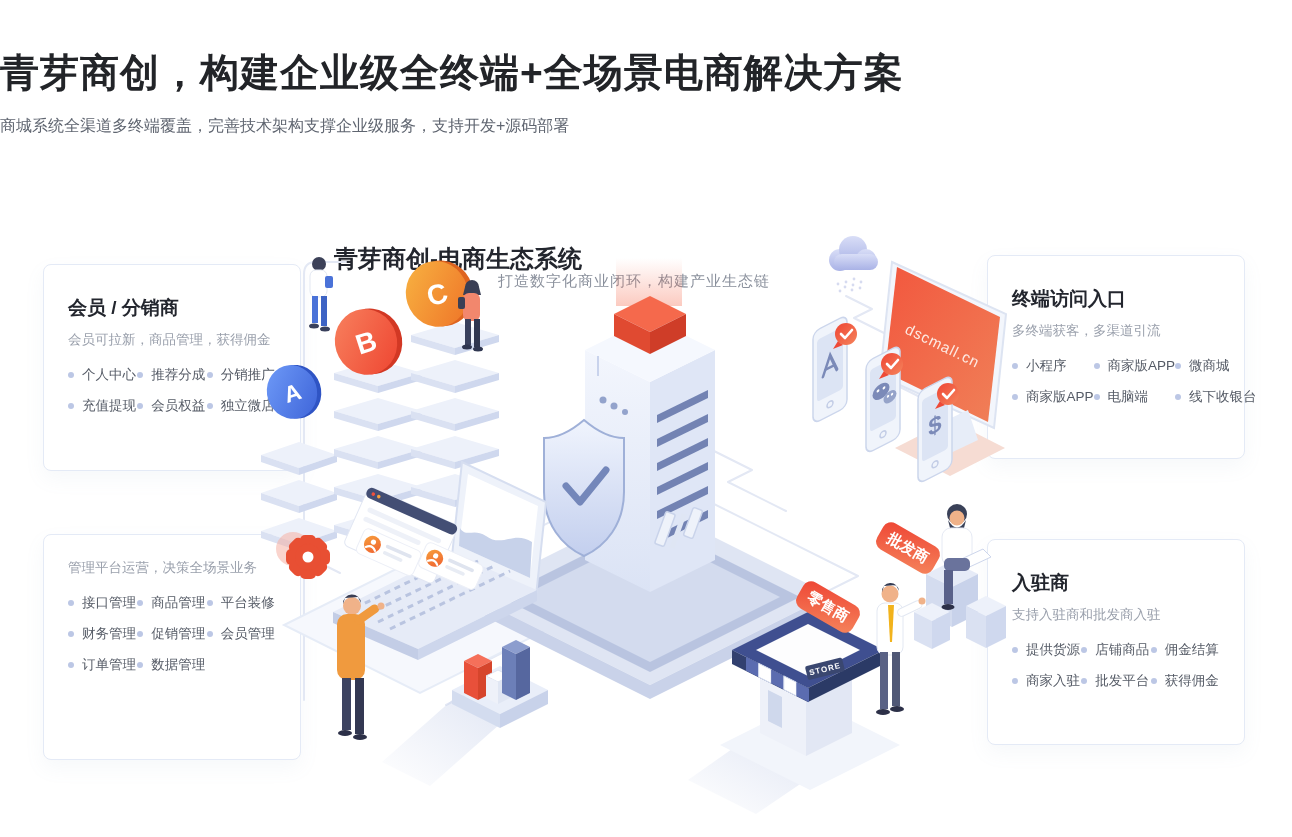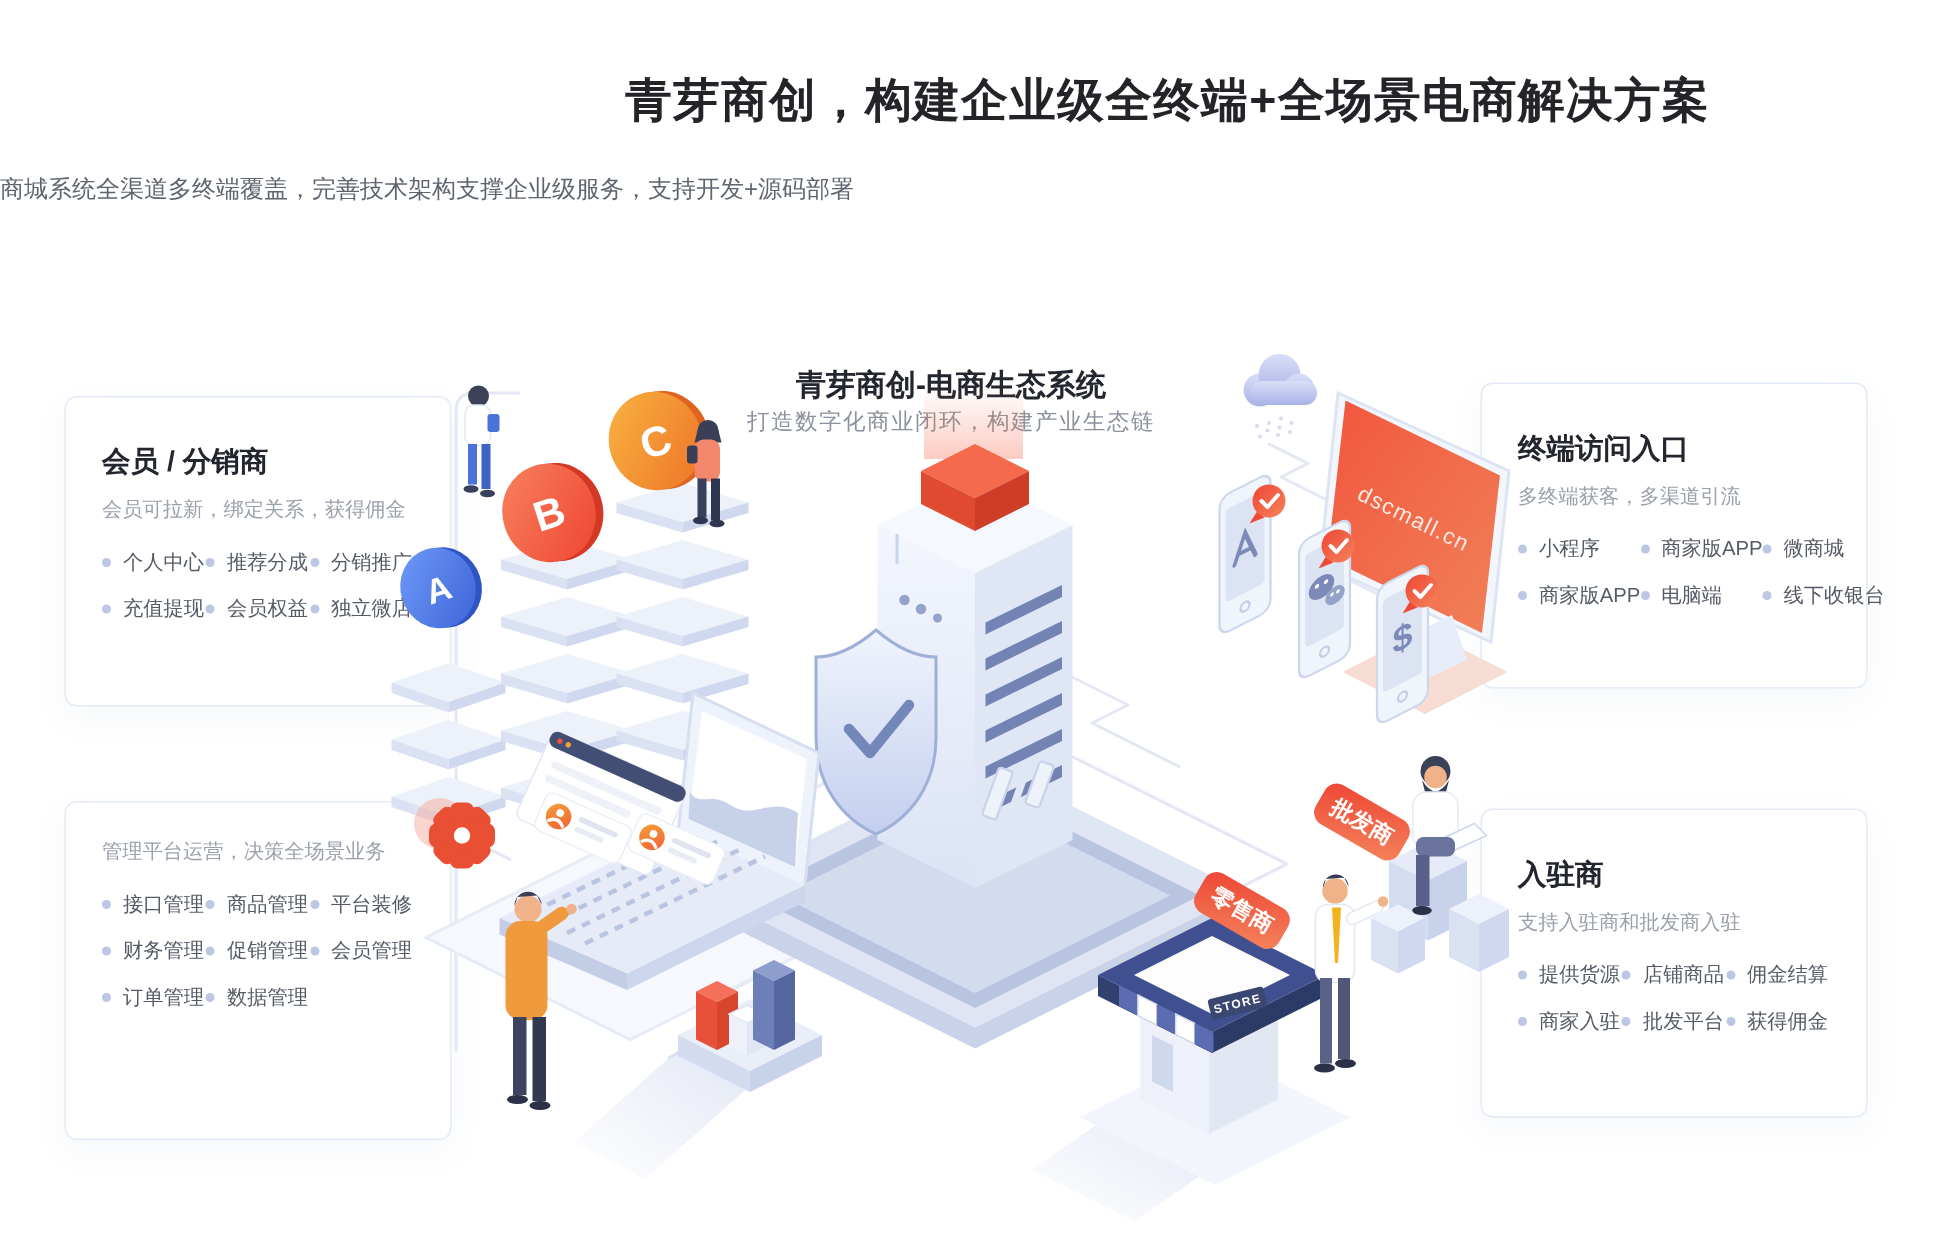--- a/index.html
+++ b/index.html
@@ -3,30 +3,30 @@
 <meta charset="utf-8">
 <style>
   html,body{margin:0;padding:0;}
   body{
     width:1292px;height:837px;position:relative;overflow:hidden;
     background:#ffffff;
     font-family:"Liberation Sans","DejaVu Sans",sans-serif;
   }
   
   .page-title{
-    position:absolute;top:46px;left:0;width:1140px;text-align:right;
-    font-size:31px;font-weight:900;color:#222428;letter-spacing:1px;z-index:2;
+    position:absolute;top:46px;left:0;width:1140px;text-align:left;
+    font-size:39px;font-weight:900;color:#222428;letter-spacing:1px;z-index:2;
   }
   .page-subtitle{
     position:absolute;top:116px;left:0;width:1292px;
     font-size:16px;color:#5f6570;z-index:2;
   }
   .eco-title{
-    position:absolute;top:243px;left:334px;width:600px;text-align:center;
-    font-size:20px;font-weight:bold;color:#23262e;z-index:2;
+    position:absolute;top:243px;left:334px;width:600px;text-align:left;
+    font-size:24px;font-weight:bold;color:#23262e;z-index:2;
   }
   .eco-subtitle{
     position:absolute;top:272px;left:334px;width:600px;text-align:center;
     font-size:15px;color:#8a909c;letter-spacing:1px;z-index:2;
   }
   
   .card{
     position:absolute;background:#fff;border:1px solid #e4eaf6;border-radius:8px;
     box-shadow:0 8px 20px rgba(130,150,190,0.07);
     padding:24px 24px;box-sizing:border-box;z-index:2;
@@ -47,21 +47,21 @@
 </head>
 <body>
 
 <div class="page-title">青芽商创，构建企业级全终端+全场景电商解决方案</div>
 <div class="page-subtitle">商城系统全渠道多终端覆盖，完善技术架构支撑企业级服务，支持开发+源码部署</div>
 <div class="eco-title">青芽商创-电商生态系统</div>
 <div class="eco-subtitle">打造数字化商业闭环，构建产业生态链</div>
 
 <div class="card" id="card-members">
   <h3>会员 / 分销商</h3>
-  <p class="sub">会员可拉新，绑定关系，获得佣金</p>
+  <p class="sub">会员可拉新，商品管理，获得佣金</p>
   <ul>
     <li>
         <span class="dot"></span>
         <span>个人中心</span>
       </li>
     <li>
         <span class="dot"></span>
         <span>推荐分成</span>
       </li>
     <li>

